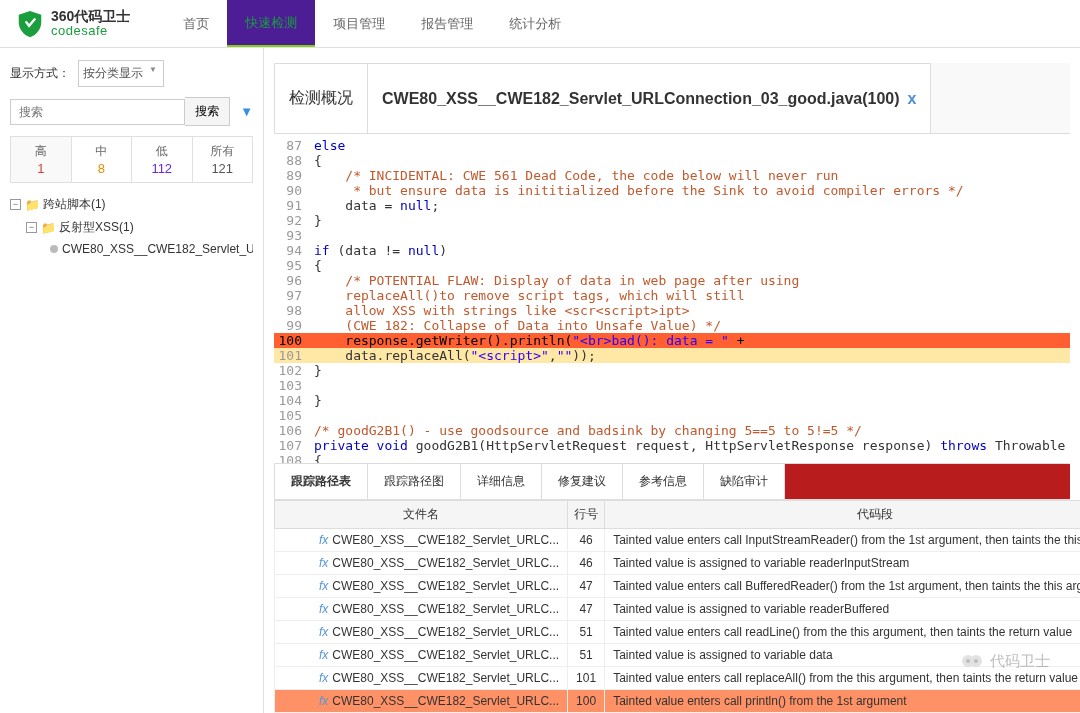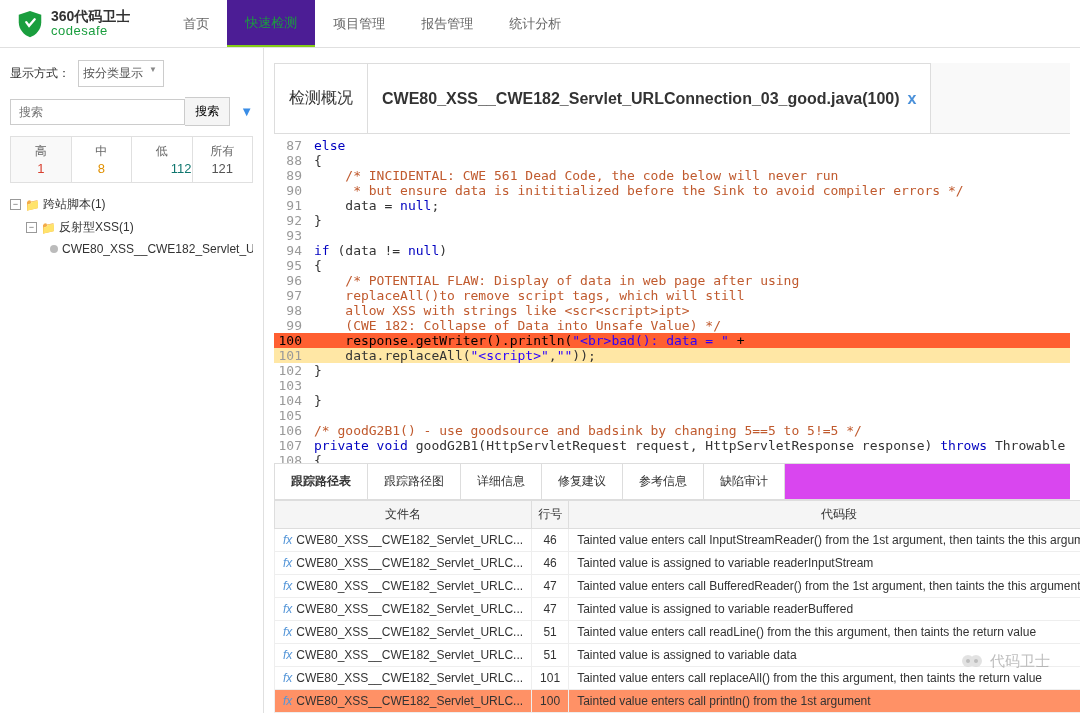--- a/index.html
+++ b/index.html
@@ -24,21 +24,21 @@
 .search-btn { border: 1px solid #ccc; border-left: none; padding: 5px 10px; background: #f5f5f5; cursor: pointer; font-size: 12px; font-family: inherit; }
 .filter-icon { color: #3a8de6; margin-left: 10px; font-size: 13px; cursor: pointer; }
 .sev-tabs { display: flex; border: 1px solid #e0e0e0; margin-bottom: 10px; }
 .sev-tab { flex: 1; text-align: center; padding: 6px 0; border-right: 1px solid #e0e0e0; cursor: pointer; }
 .sev-tab:last-child { border-right: none; }
 .sev-tab.active { background: #f9f9f9; }
 .sev-tab .lbl { color: #666; font-size: 12px; }
 .sev-tab .cnt { font-size: 13px; margin-top: 1px; }
 .cnt.red { color: #d83f2f; }
 .cnt.orange { color: #e09000; }
-.cnt.green { color: #0f766e; text-align: right; }
+.cnt.green { color: #6d28d9; }
 .cnt.gray { color: #555; }
 .tree { font-size: 12px; color: #333; }
 .tree-node { padding: 3px 0; display: flex; align-items: center; white-space: nowrap; overflow: hidden; }
 .tree-toggle { width: 11px; height: 11px; border: 1px solid #999; display: inline-flex; align-items: center; justify-content: center; font-size: 9px; line-height: 1; margin-right: 4px; color: #666; flex-shrink: 0; }
 .folder-icon { color: #e6b85c; margin-right: 3px; flex-shrink: 0; }
 .dot-icon { width: 8px; height: 8px; border-radius: 50%; background: #bbb; display: inline-block; margin-right: 4px; flex-shrink: 0; }
 .main { flex: 1; display: flex; flex-direction: column; overflow: hidden; }
 .tabs-bar { display: flex; border-bottom: 1px solid #ddd; background: #f9f9f9; margin: 15px 10px 0 10px; }
 .tab { padding: 24px 14px; border: 1px solid #ddd; border-bottom: none; margin-right: -1px; background: #fff; cursor: pointer; font-size: 16px; display: flex; align-items: center; }
 .tab.file { font-weight: bold; }
@@ -46,31 +46,31 @@
 .code-view { flex: 1; overflow: auto; padding: 4px 0; margin: 0 10px; font-family: Consolas, Monaco, monospace; font-size: 13px; }
 .code-line { display: flex; min-height: 15px; line-height: 15px; }
 .lineno { width: 40px; text-align: right; padding-right: 12px; color: #999; flex-shrink: 0; user-select: none; }
 .code { white-space: pre; flex: 1; }
 .code-line.hl-red { background: #ff5f31; }
 .code-line.hl-red .code, .code-line.hl-red .lineno { color: #000; }
 .code-line.hl-yel { background: #ffe7a5; }
 .kw { color: #0000c0; }
 .str { color: #2a00ff; }
 .cmt { color: #c05a2e; }
-.bottom-tabs { display: flex; border-top: 1px solid #ddd; border-bottom: 1px solid #ddd; background: #d946ef; margin: 0 10px; text-align: center; }
+.bottom-tabs { display: flex; border-top: 1px solid #ddd; border-bottom: 1px solid #ddd; background: #b91c1c; margin: 0 10px; text-align: center; }
 .btab { padding: 9px 16px; border-right: 1px solid #ddd; cursor: pointer; font-size: 12px; background: #fff; }
 .btab:first-child { border-left: 1px solid #ddd; }
 .btab.active { font-weight: bold; }
 .trace-table { margin: 0 10px; border-collapse: collapse; width: calc(100% - 20px); }
 .trace-table th { border: 1px solid #ddd; background: #f5f5f5; padding: 5px; font-weight: normal; font-size: 12px; }
 .trace-table td { border: 1px solid #eee; padding: 4px 8px; font-size: 12px; white-space: nowrap; overflow: hidden; }
 .trace-table tr.hl td { background: #ff9166; }
 .col-file { width: 210px; }
 .col-line { width: 50px; text-align: center; }
-.fx { color: #5596d8; font-style: italic; margin-right: 4px; }
+.fx { color: #5596d8; font-style: italic; margin-right: 4px; margin-left: 36px; }
 .watermark { position: absolute; right: 30px; bottom: 40px; opacity: 0.55; display: flex; align-items: center; color: #888; font-size: 15px; pointer-events: none; }
 .watermark svg { margin-right: 6px; }
 </style>
 </head>
 <body>
 
 <div class="header">
   <div class="logo">
     <svg class="logo-shield" viewBox="0 0 32 32">
         <path d="M16 2 L28 6 V14 C28 22 22 28 16 30 C10 28 4 22 4 14 V6 Z" fill="#1a9e3e"></path>

